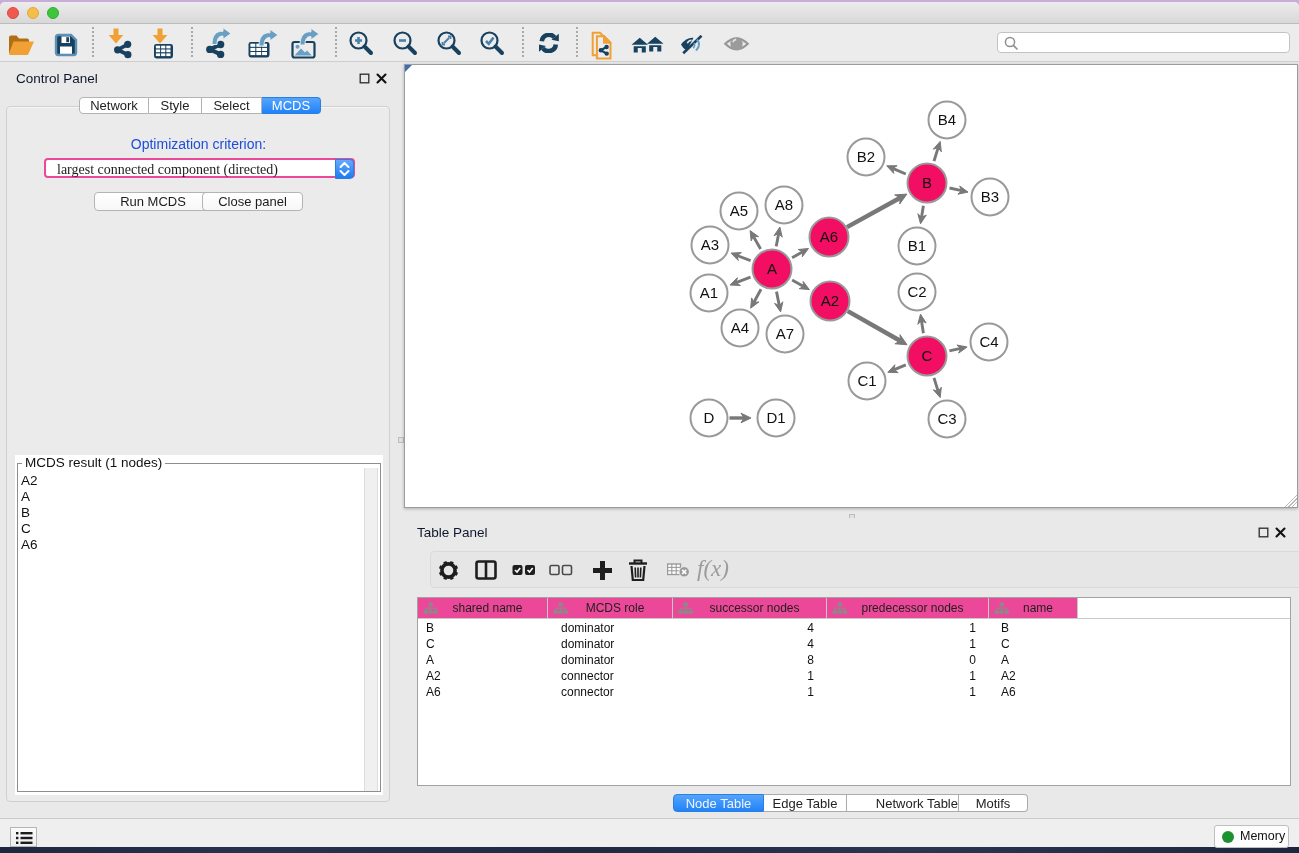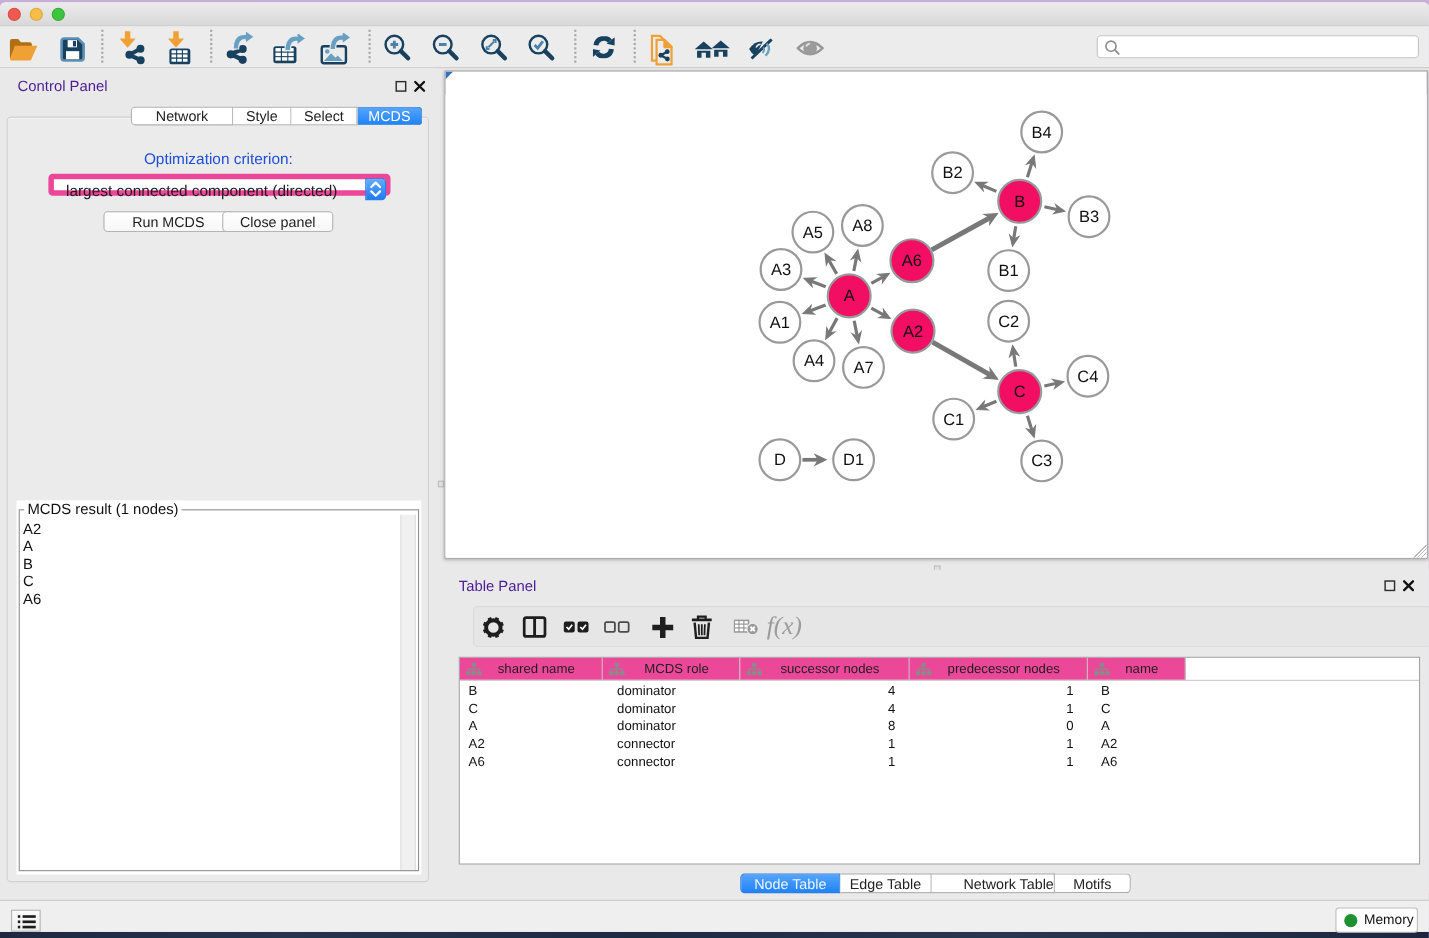--- a/index.html
+++ b/index.html
@@ -24,35 +24,35 @@
 
 .toolbar { position:absolute; left:0; top:22px; width:1299px; height:38px;
   background:#ececec; border-bottom:1px solid #cecece; }
 .tsep { position:absolute; top:3px; height:30px; width:0;
   border-left:2px dotted #a9a9a9; }
 .ticon { position:absolute; top:7px; }
 .searchbox { position:absolute; left:997px; top:8px; width:293px; height:21px;
   background:#fff; border:1px solid #c3c3c3; border-radius:4px; }
 
 .cpanel { position:absolute; left:0; top:60px; width:397px; height:756px; background:#e9e9e9; }
-.ptitle { font-size:13.5px; color:#4c1d95; }
+.ptitle { font-size:13.5px; color:#0f172a; }
 .winbtn { position:absolute; }
 .cp-inner { position:absolute; left:6px; top:44px; width:384px; height:696px;
   border:1px solid #d0d0d0; border-radius:4px; background:#ebebeb;
   box-shadow:inset 0 1px 0 #f6f6f6; }
 .tabs { position:absolute; display:flex; }
 .tab { height:17px; line-height:16px; font-size:13px; color:#222; text-align:center;
   background:#fff; border:1px solid #b3b3b3; border-left:none; }
 .tab.first { border-left:1px solid #b3b3b3; border-radius:4px 0 0 4px; }
 .tab.last { border-radius:0 4px 4px 0; }
 .tab.sel { background:linear-gradient(#55a4fc,#2183f8); color:#fff; border-color:#2a7fe0; }
 .optlabel { position:absolute; left:0; width:397px; top:74px; text-align:center;
   font-size:14px; color:#1d4ed8; }
 .combo { position:absolute; left:44px; top:96px; width:311px; height:20px;
-  background:#fff; border:5px solid #ec4899; border-radius:4px; }
+  background:#fff; border:2px solid #ec4899; border-radius:4px;font-family:Liberation Serif, serif; }
 .combo .ctext { position:absolute; left:11px; top:2px; font-size:14px; color:#1c1c1c; }
 .combo .stepper { position:absolute; right:-1px; top:-1px; width:19px; height:20px;
   background:linear-gradient(#64aafd,#1d7df2); border-radius:0 4px 4px 0;
   border:1px solid #2a7fe0; }
 .btn { position:absolute; height:19px; background:linear-gradient(#ffffff,#f7f7f7);
   border:1px solid #b4b4b4; border-radius:4px; font-size:13px; color:#1c1c1c;
   text-align:center; line-height:17px; }
 .mcdsbox { position:absolute; left:15px; top:393px; width:368px; height:340px; background:#fff; }
 .fieldset { position:absolute; left:2px; top:8px; right:2px; bottom:3px;
   border:1px solid #8e8e8e; }
@@ -259,21 +259,21 @@
   <div class="cpanel">
     <div class="ptitle abs" style="left:16px; top:9px;">Control Panel</div>
     <svg class="winbtn" style="left:359px;top:11px;" width="11" height="11" viewBox="0 0 11 11">
           <rect x="1.2" y="1.2" width="8.6" height="8.6" fill="none" stroke="#2b2b2b" stroke-width="1.3"></rect>
         </svg>
         <svg class="winbtn" style="left:376px;top:11px;" width="11" height="11" viewBox="0 0 11 11">
           <path d="M1.5 1.5 L9.5 9.5 M9.5 1.5 L1.5 9.5" stroke="#111" stroke-width="2.1" stroke-linecap="round"></path>
         </svg>
     <div class="cp-inner"></div>
     <div class="tabs" style="left:79px; top:35px;">
-      <div class="tab first" style="width:93px;margin-left:40px;">Network</div>
+      <div class="tab first" style="width:70px;">Network</div>
       <div class="tab" style="width:53px;">Style</div>
       <div class="tab" style="width:60px;">Select</div>
       <div class="tab sel last" style="width:59px;">MCDS</div>
     </div>
     <div class="optlabel">Optimization criterion:</div>
     <div class="combo">
       <div class="ctext">largest connected component (directed)</div>
       <div class="stepper">
             <svg width="17" height="18" viewBox="0 0 17 18" style="position:absolute;left:0;top:0;">
               <path d="M4.5 7 L8.5 3 L12.5 7 M4.5 11 L8.5 15 L12.5 11" stroke="#fff" stroke-width="2" fill="none" stroke-linejoin="round" stroke-linecap="round"></path>

